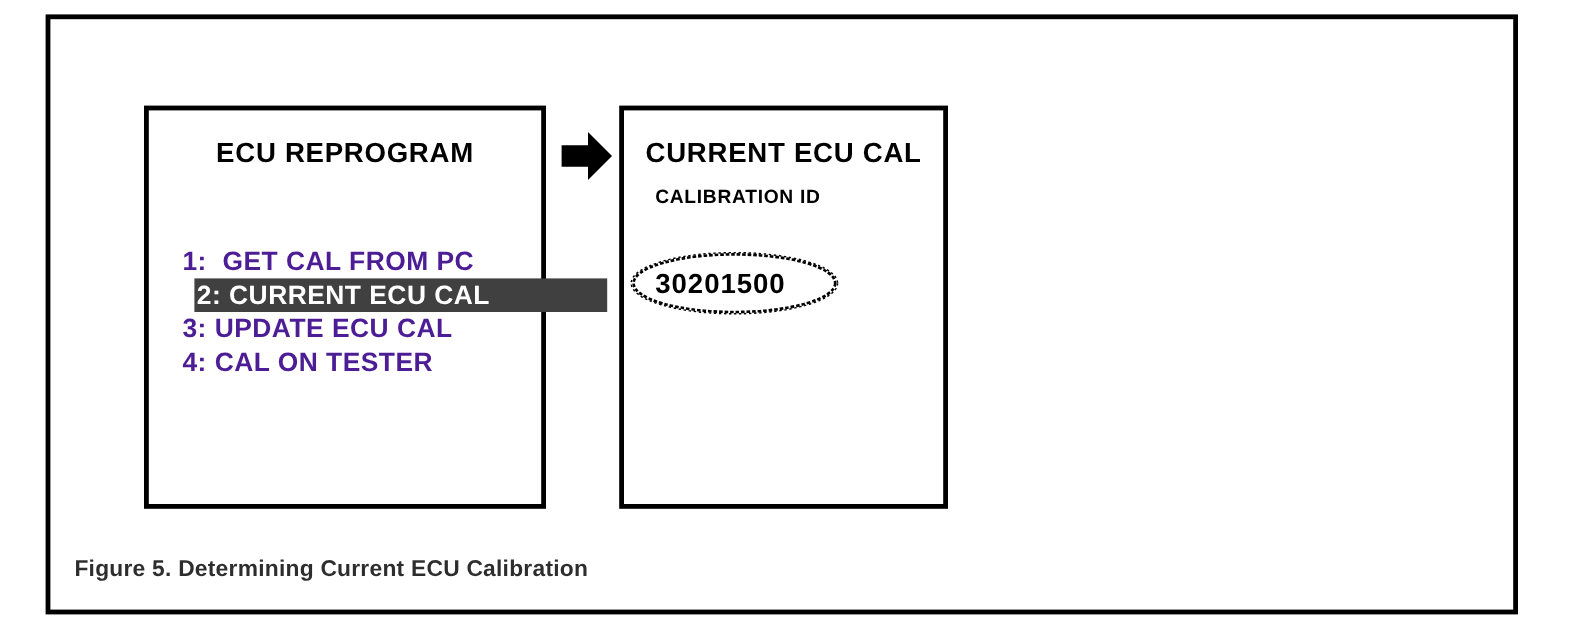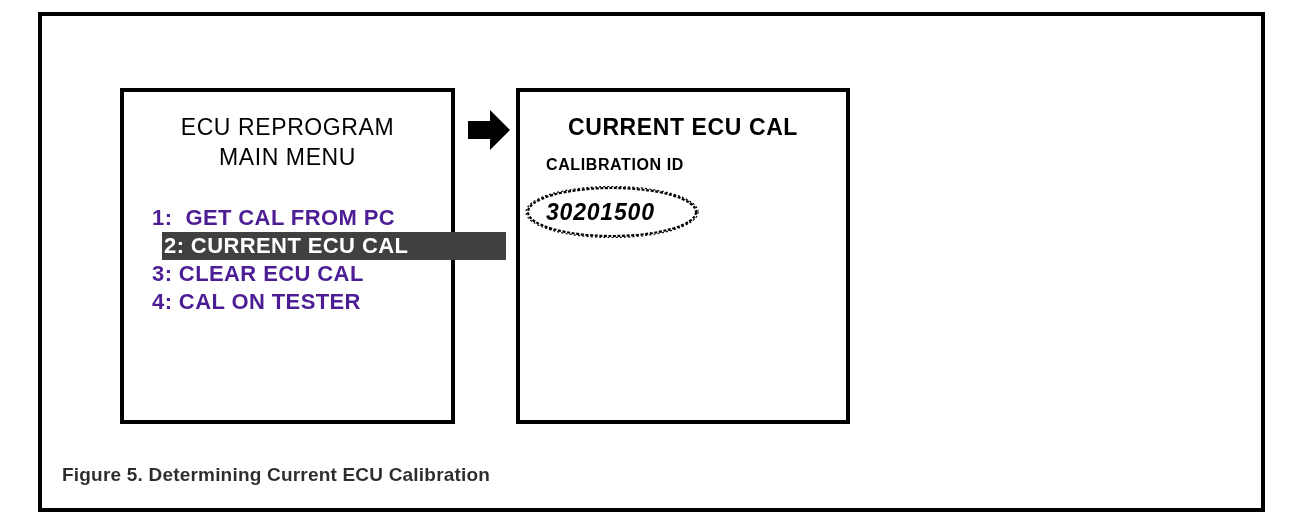--- a/index.html
+++ b/index.html
@@ -56,32 +56,32 @@
   }
   .screen-a {
     left: 120px;
     top: 88px;
     width: 335px;
     height: 336px;
   }
   .screen-b {
     left: 516px;
     top: 88px;
-    width: 334px;
+    width: 274px;
     height: 336px;
   }
 
   
   .menu-title {
     position: absolute;
     left: 0;
     width: 100%;
     text-align: center;
     font-size: 23px;
-    font-weight: normal;
+    font-weight: bold;
     color: #000000;
     letter-spacing: 0.6px;
     line-height: 30px;
   }
   .menu-title.line1 { top: 20px; }
   .menu-title.line2 { top: 50px; }
 
   .menu-list {
     position: absolute;
     left: 26px;
@@ -134,24 +134,23 @@
     top: 58px;
     font-size: 16px;
     font-weight: bold;
     color: #000000;
     letter-spacing: 0.6px;
     line-height: 30px;
   }
   .cal-id-wrap {
     position: absolute;
     left: 0px;
-    top: 92px;
+    top: 116px;
     width: 190px;
     height: 56px;
-    font-style: italic;
   }
   .cal-id-ellipse {
     position: absolute;
     left: 0;
     top: 0;
     width: 190px;
     height: 56px;
   }
   .cal-id-value {
     position: absolute;
@@ -193,26 +192,25 @@
 <div id="figure-root">
 
   <div class="panel-letter a">A</div>
   <div class="panel-letter b">B</div>
 
   <div class="outer-frame"></div>
 
   <div class="screen-box screen-a">
 
     <div class="menu-title line1">ECU REPROGRAM</div>
-    <div class="menu-title line2">MAIN MENU</div>
 
     <div class="menu-list">
       <span class="menu-item">1:  GET CAL FROM PC</span>
       <span class="menu-item selected">2: CURRENT ECU CAL</span>
-      <span class="menu-item">3: CLEAR ECU CAL</span>
+      <span class="menu-item">3: UPDATE ECU CAL</span>
       <span class="menu-item">4: CAL ON TESTER</span>
     </div>
   </div>
 
   <div class="flow-arrow">
     <svg width="46" height="46" viewBox="0 0 46 46" xmlns="http://www.w3.org/2000/svg">
       <polygon points="2,14 24,14 24,3 44,23 24,43 24,32 2,32" fill="#000000"></polygon>
     </svg>
   </div>
 

